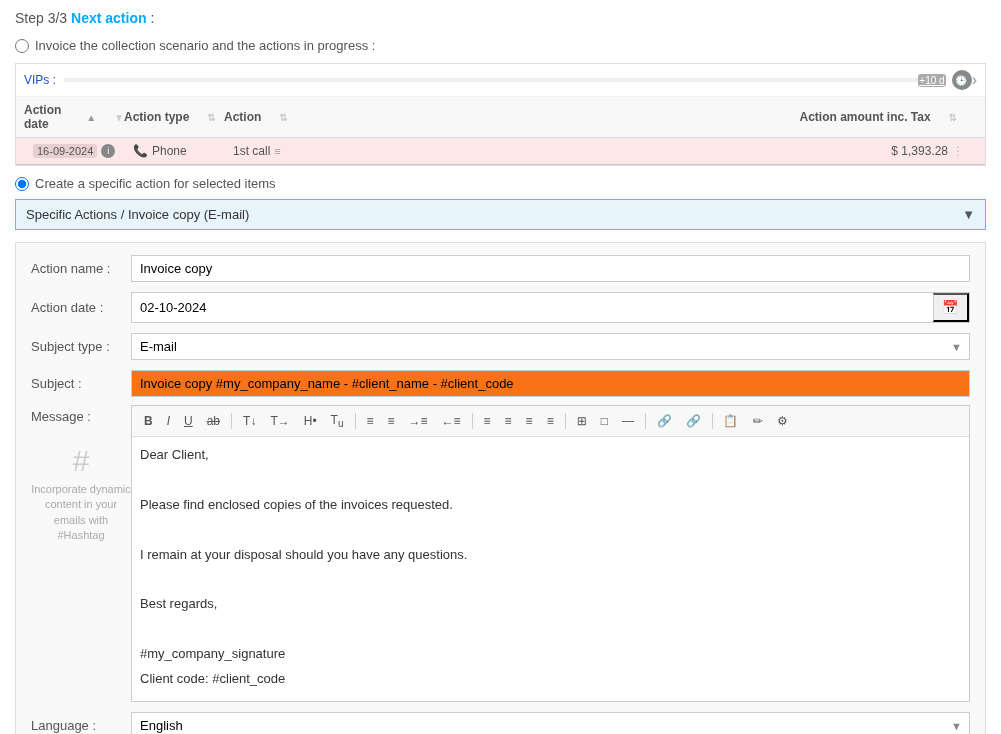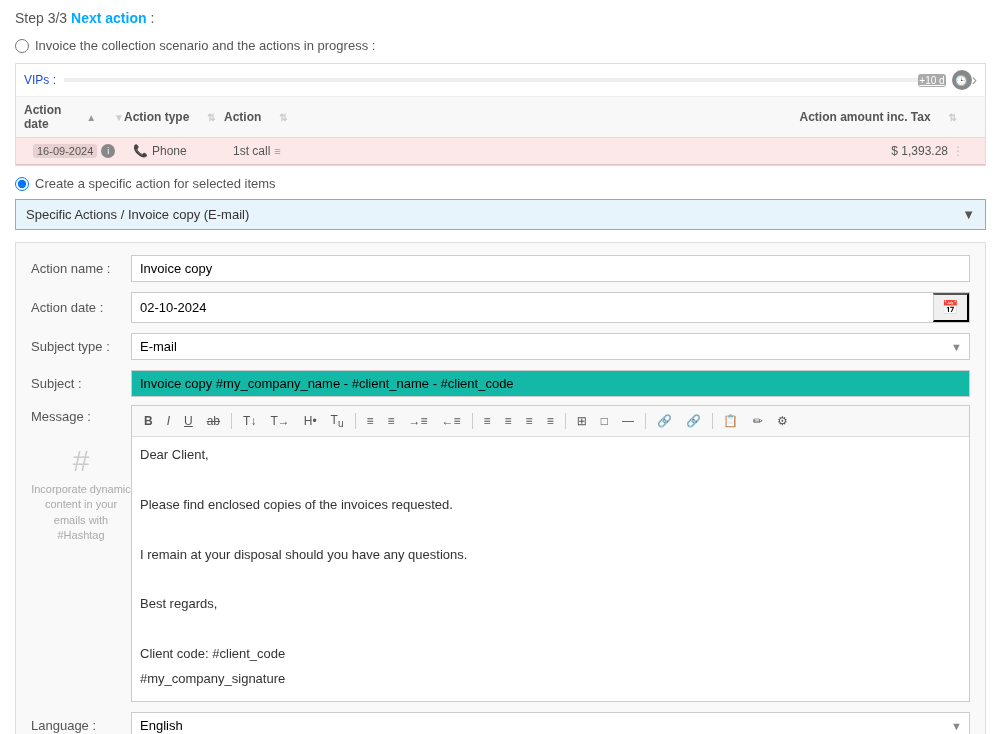--- a/index.html
+++ b/index.html
@@ -58,21 +58,21 @@
     .message-section { margin-bottom: 10px; }
     .message-inner { display: flex; }
     .message-left { width: 100px; flex-shrink: 0; padding-top: 4px; }
     .message-label { font-size: 13px; color: #555; }
     .hashtag-box { margin-top: 20px; text-align: center; color: #ccc; font-size: 30px; }
     .hashtag-caption { font-size: 11px; color: #aaa; text-align: center; line-height: 1.4; margin-top: 4px; }
     .message-right { flex: 1; border: 1px solid #ccc; background: #fff; }
 
     .subject-row { display: flex; align-items: center; margin-bottom: 8px; }
     .subject-label { width: 100px; font-size: 13px; color: #555; flex-shrink: 0; }
-    .subject-input { flex: 1; border: 1px solid #ccc; padding: 5px 8px; font-size: 13px; background: #14b8a6; outline: none; }
+    .subject-input { flex: 1; border: 1px solid #ccc; padding: 5px 8px; font-size: 13px; background: #f97316; outline: none; }
 
     .toolbar { background: #f8f8f8; border-bottom: 1px solid #ddd; padding: 4px 6px; display: flex; align-items: center; gap: 2px; flex-wrap: wrap; }
     .tb-btn { padding: 2px 5px; font-size: 12px; cursor: pointer; background: none; border: 1px solid transparent; color: #555; }
     .tb-sep { width: 1px; height: 16px; background: #ccc; margin: 0 3px; }
     .tb-bold { font-weight: bold; }
     .tb-italic { font-style: italic; }
     .tb-underline { text-decoration: underline; }
 
     .editor-body { padding: 8px; font-size: 13px; line-height: 1.6; min-height: 120px; color: #333; }
     .editor-body p { margin-bottom: 4px; }
@@ -242,22 +242,22 @@
 
             <div class="editor-body" contenteditable="true" style="">
               <p>Dear Client,</p>
               <p>&nbsp;</p>
               <p>Please find enclosed copies of the invoices requested.</p>
               <p>&nbsp;</p>
               <p>I remain at your disposal should you have any questions.</p>
               <p>&nbsp;</p>
               <p>Best regards,</p>
               <p>&nbsp;</p>
+              <p>#my_company_signature</p>
               <p>Client code: #client_code</p>
-              <p>#my_company_signature</p>
             </div>
           </div>
         </div>
       </div>
 
       <div class="lang-row">
         <span class="lang-label">Language :</span>
         <div class="select-wrap">
           <select>
             <option>English</option>

